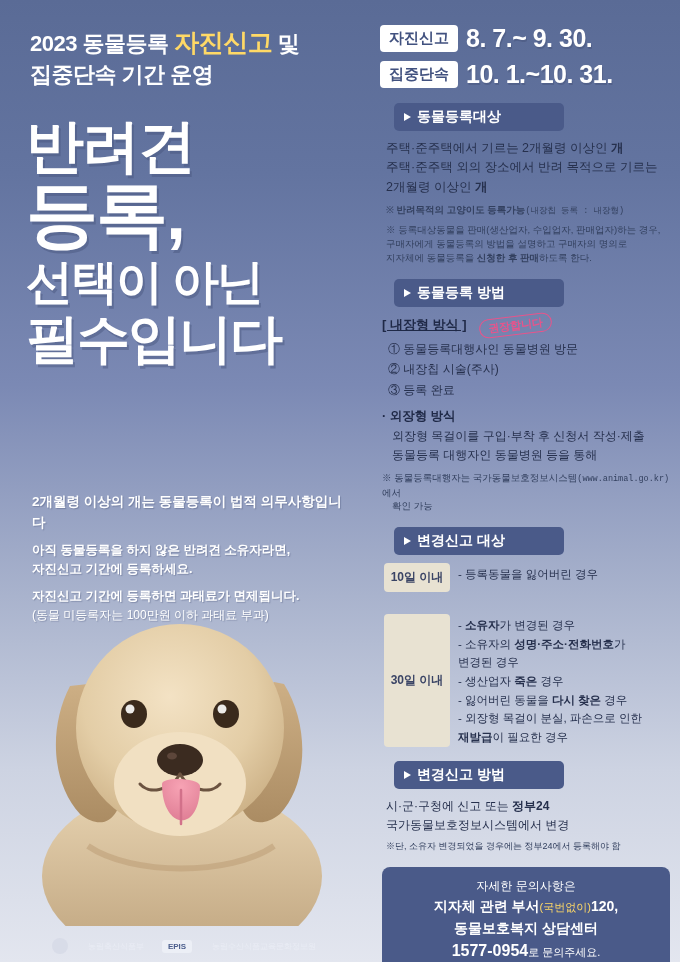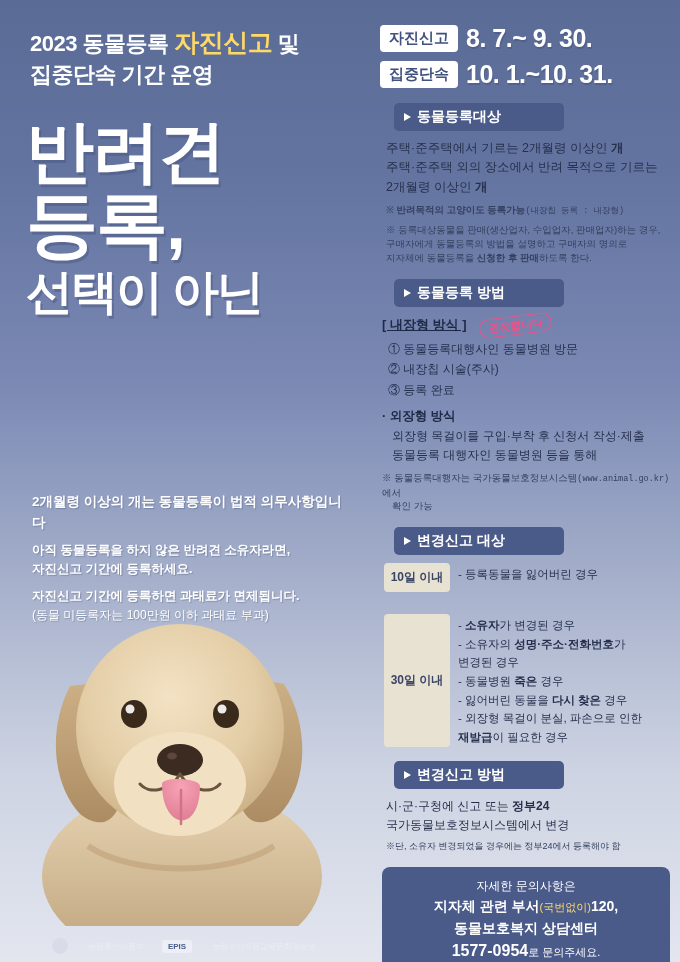--- a/index.html
+++ b/index.html
@@ -41,21 +41,21 @@
     left: 26px; top: 118px;
     width: 330px;
   }
   .t1, .t2, .t3, .t4 {
     font-weight: bold;
     color: #ffffff;
     letter-spacing: -2px;
     line-height: 0.98;
     text-shadow: 2px 3px 0 rgba(70,85,125,0.45);
   }
-  .t1 { font-size: 68px; }
+  .t1 { font-size: 58px; }
   .t2 { font-size: 72px; margin-top: 4px; }
   .t3 { font-size: 47px; margin-top: 10px; }
   .t4 { font-size: 53px; margin-top: 8px; }
   .lead {
     position: absolute;
     left: 32px; top: 492px;
     width: 320px;
     color: #ffffff;
     font-size: 12.5px;
     line-height: 1.55;
@@ -275,20 +275,21 @@
       <div class="hdr-line">
         <span>2023 동물등록 </span><span class="hdr-hl">자진신고</span><span> 및</span>
       </div>
       <div class="hdr-line">집중단속 기간 운영</div>
     </div>
 
     <div class="title-block">
       <div class="t1">반려견</div>
       <div class="t2">등록,</div>
       <div class="t3">선택이 아닌</div>
+      <div class="t4">필수입니다</div>
     </div>
 
     <div class="lead">
       <p class="big">2개월령 이상의 개는 동물등록이 법적 의무사항입니다</p>
       <p>
         <span>아직 동물등록을 하지 않은 반려견 소유자라면,</span><br>
         <span>자진신고 기간에 등록하세요.</span>
       </p>
       <p>
         <span>자진신고 기간에 등록하면 과태료가 면제됩니다.</span><br>
@@ -429,21 +430,21 @@
         <div class="chg-items">
           <div>- 등록동물을 잃어버린 경우</div>
         </div>
       </div>
       <div class="chg-row">
         <div class="chg-tag">30일 이내</div>
         <div class="chg-items">
           <div><span>- </span><span class="bold">소유자</span><span>가 변경된 경우</span></div>
           <div><span>- 소유자의 </span><span class="bold">성명·주소·전화번호</span><span>가</span></div>
           <div>  변경된 경우</div>
-          <div><span>- 동물병원 </span><span class="bold">죽은</span><span> 경우</span></div>
+          <div><span>- 생산업자 </span><span class="bold">죽은</span><span> 경우</span></div>
           <div><span>- 잃어버린 동물을 </span><span class="bold">다시 찾은</span><span> 경우</span></div>
           <div>- 외장형 목걸이 분실, 파손으로 인한</div>
           <div><span>  </span><span class="bold">재발급</span><span>이 필요한 경우</span></div>
         </div>
       </div>
     </div>
 
     <div class="sec-head">
       <span class="tri"></span>
       <span>변경신고 방법</span>

